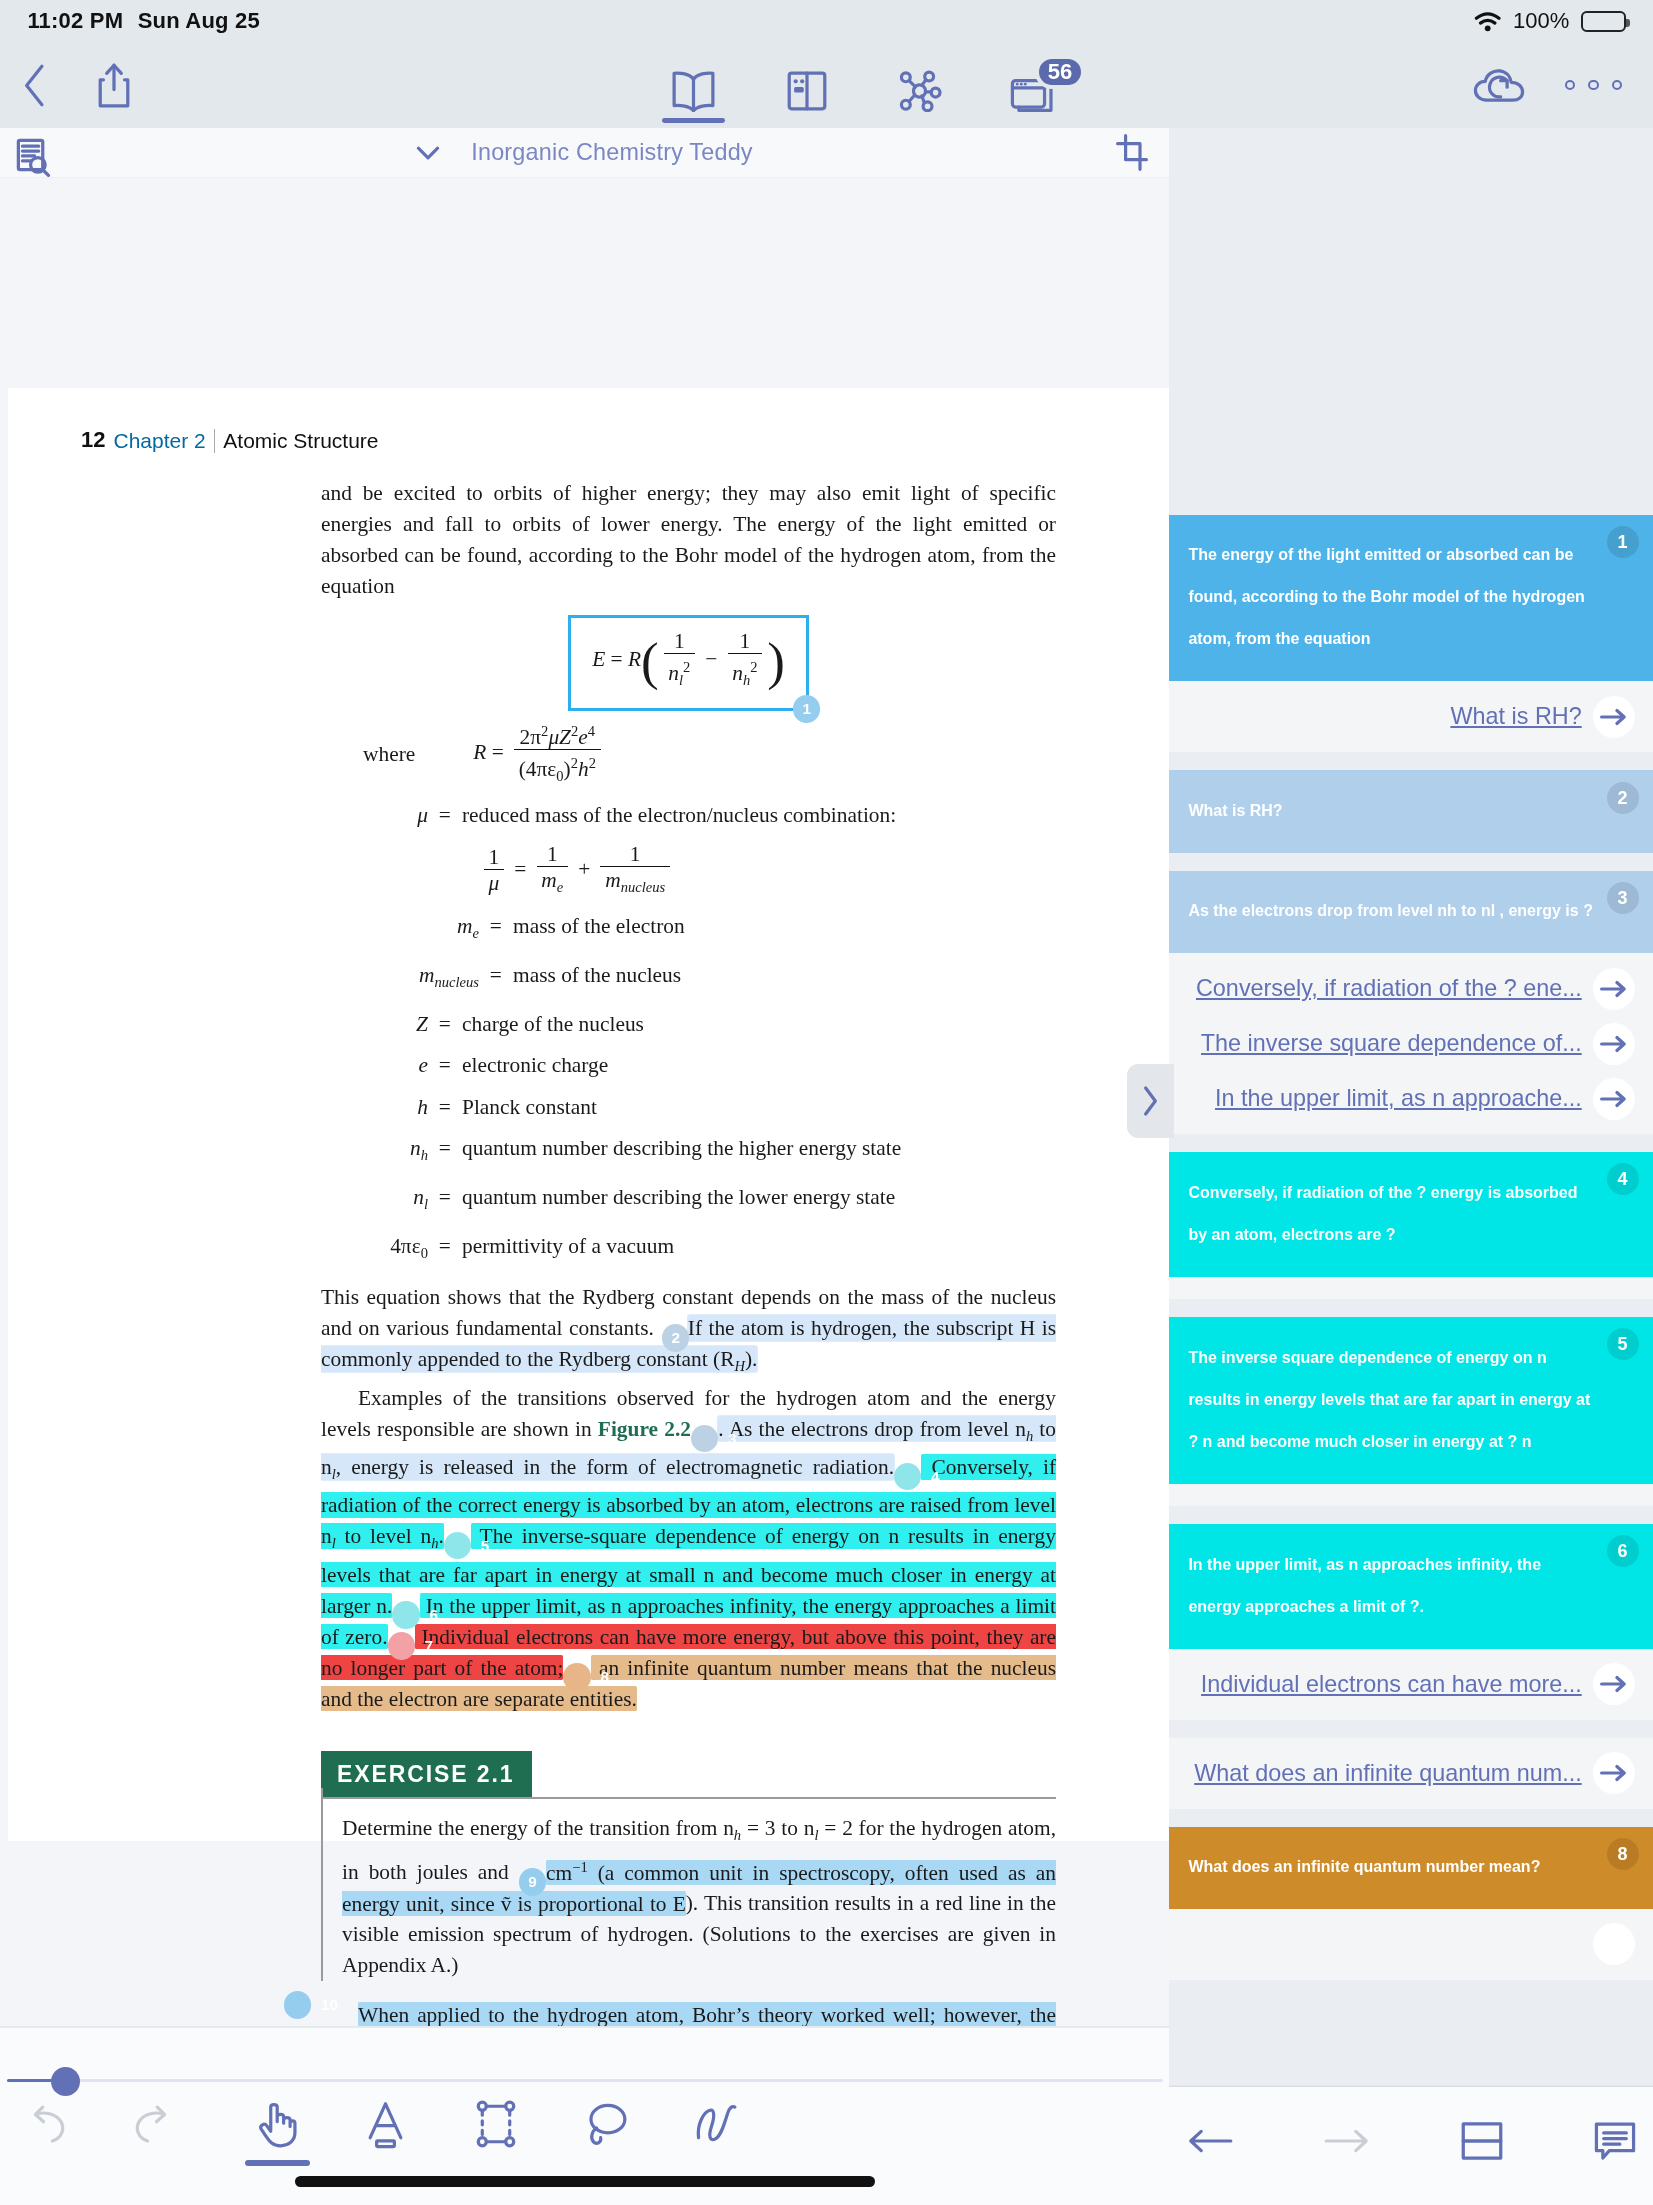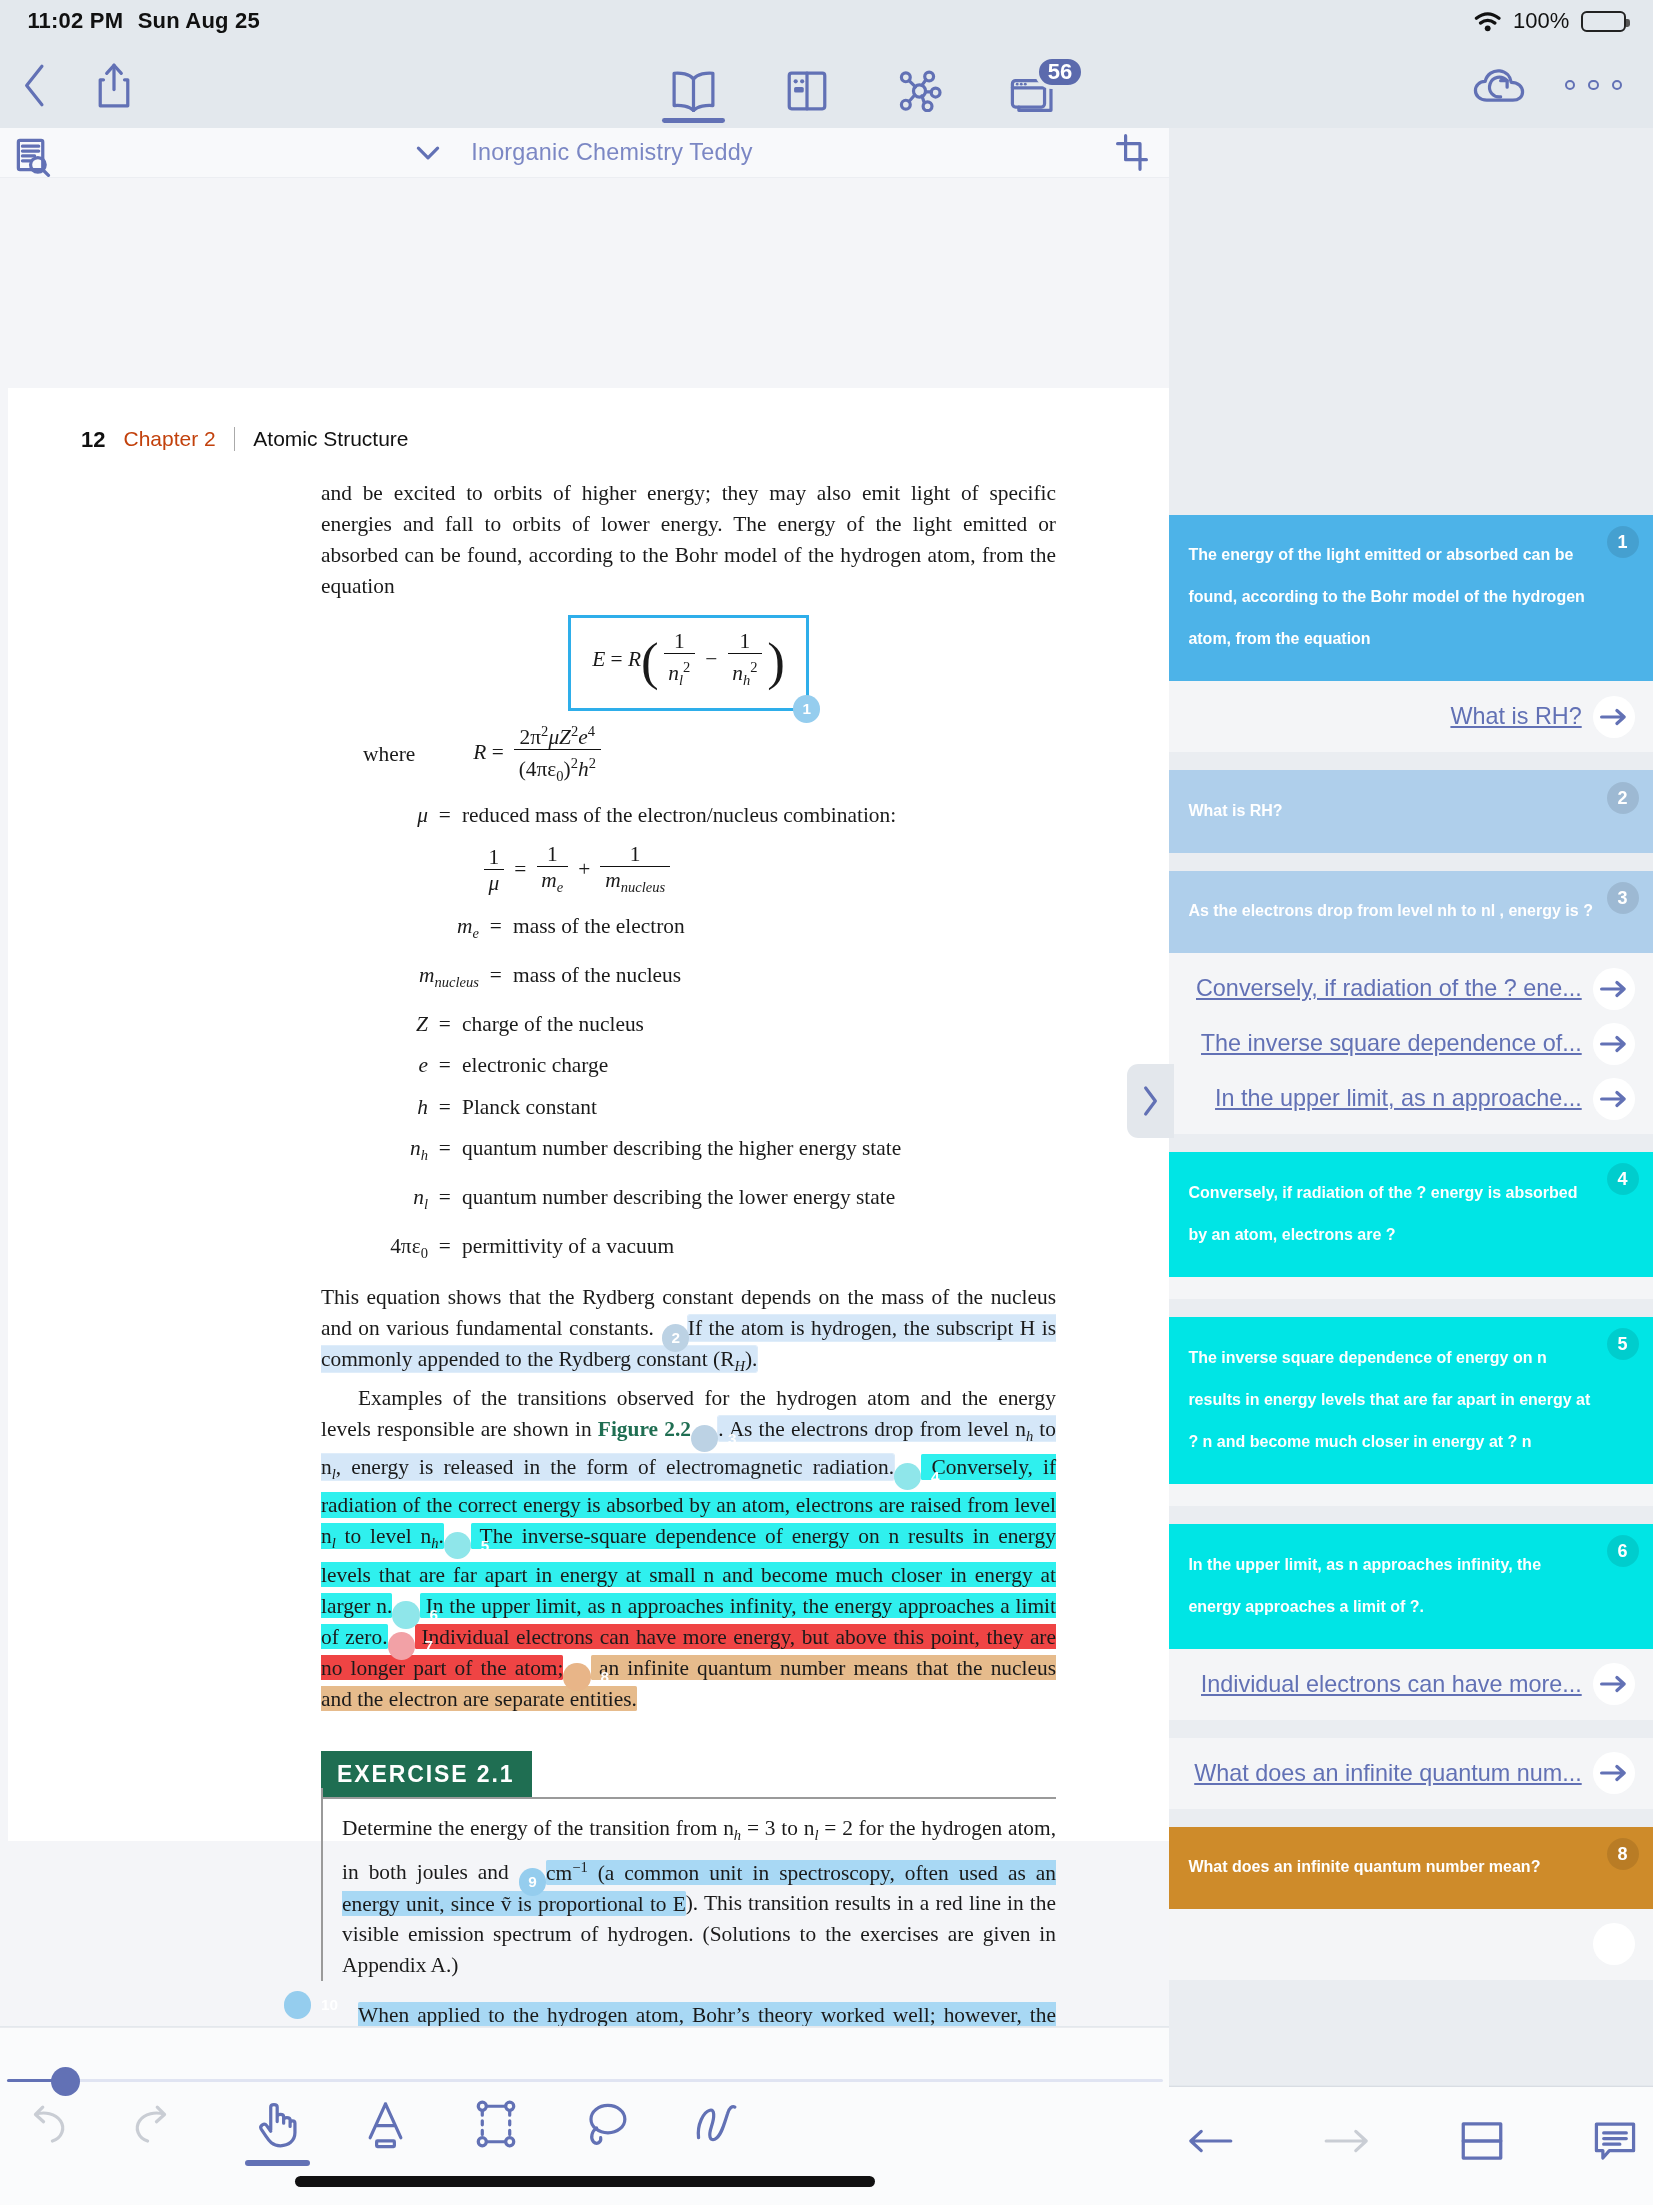--- a/index.html
+++ b/index.html
@@ -62,23 +62,23 @@
   .tbar-title-wrap { position: absolute; left: 0; width: 1169px; display: flex; align-items: center; justify-content: center; gap: 31px; }
   .tbar-title { font-size: 23.4px; color: #7b87c4; letter-spacing: 0.2px; }
   .tbar-crop { position: absolute; right: 21px; }
 
   
   .docarea { position: absolute; top: 178px; left: 0; width: 1169px; height: 1848px; background: #f4f5f8; overflow: hidden; }
   .page {
     position: absolute; top: 210px; left: 8px; width: 1161px; height: 1453px;
     background: #ffffff;
   }
-  .page-header { position: absolute; top: 39px; left: 73px; display: flex; align-items: flex-start; gap: 18px; font-family: "Liberation Sans", sans-serif; }
+  .page-header { position: absolute; top: 39px; left: 73px; display: flex; align-items: flex-end; gap: 8px; font-family: "Liberation Sans", sans-serif; }
   .pg-num { font-size: 22px; font-weight: 700; color: #111; }
-  .pg-chapter { font-size: 21px; color: #c2410c; }
+  .pg-chapter { font-size: 21px; color: #0369a1; }
   .pg-sep { width: 1.6px; height: 24px; background: #aaa; }
   .pg-sect { font-size: 21px; color: #111; }
 
   .body-col { position: absolute; top: 90px; left: 313px; width: 735px;
               font-family: "Liberation Serif", serif; font-size: 21.4px; line-height: 31px;
               color: #1a1a1a; text-align: justify; }
   .indent { text-indent: 37px; }
 
   .eqbox { border: 3.2px solid #2eaeea; padding: 11.3px 21px 14.5px; display: inline-block; position: relative; }
   .eqwrap { text-align: center; margin: 13px 0 3.2px; position: relative; }

